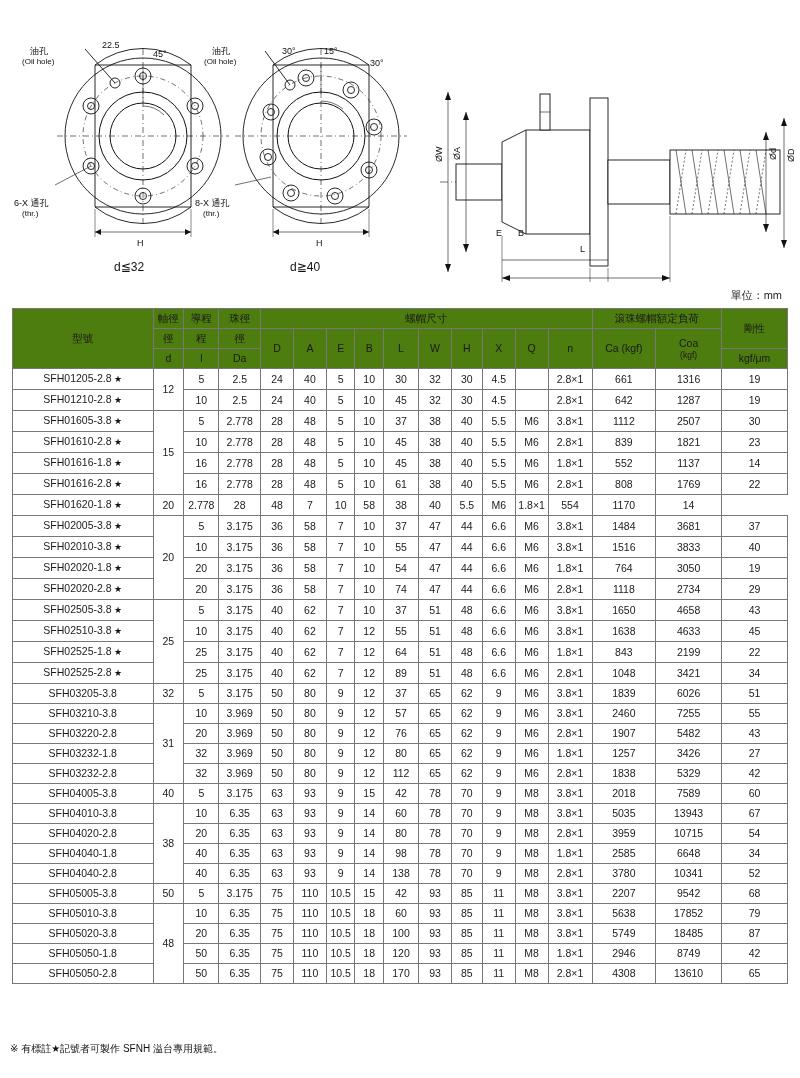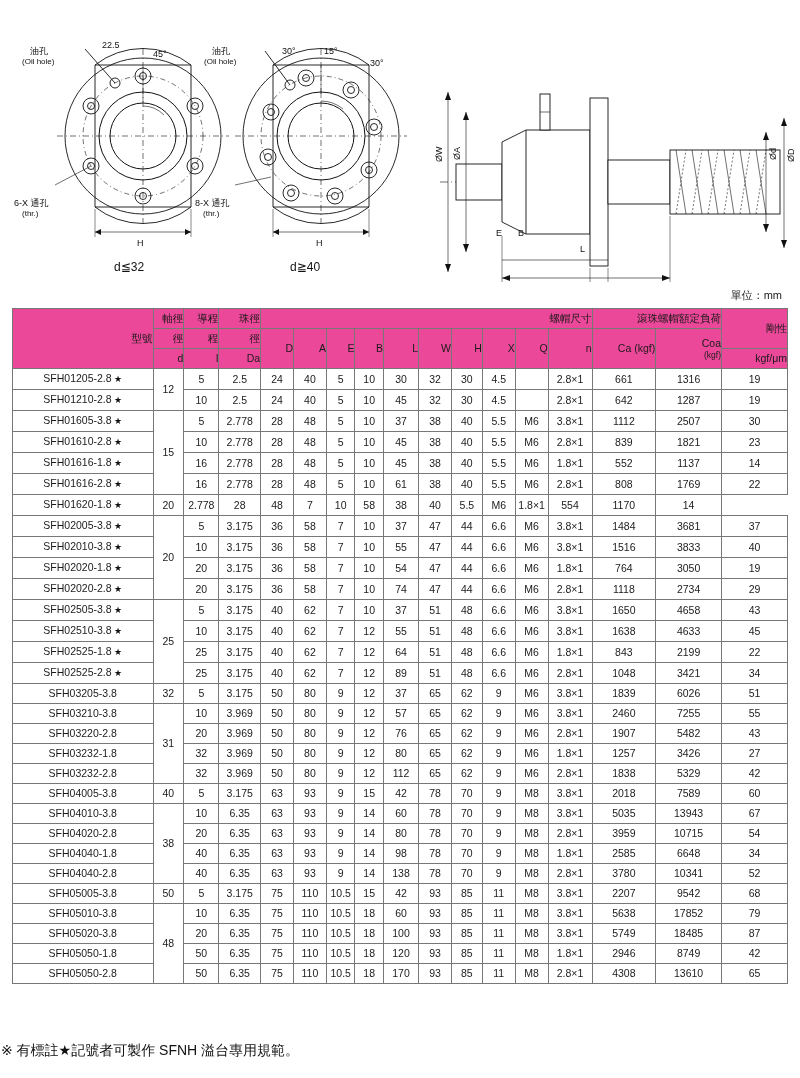--- a/index.html
+++ b/index.html
@@ -25,26 +25,26 @@
   
   table.spec{
     position:absolute;left:12px;top:308px;width:776px;
     border-collapse:collapse;font-size:10.5px;
   }
   table.spec th,table.spec td{
     border:1px solid #777;text-align:center;padding:0;
     height:19px;line-height:19px;background:#fff;
   }
   table.spec thead th{background:#f6dede;font-weight:normal;font-size:10.5px;}
-  table.spec thead th.hd{background:#ec4899;text-align:right;}
+  table.spec thead th.hd{background:#4d7c0f;}
   td.model{text-align:left;padding-left:4px;white-space:nowrap;font-size:10.5px;}
   td.shade{background:#efefef;}
   .star{color:#111;font-size:9px;}
   .sub{font-size:8.5px;}
-  .note{position:absolute;left:1px;top:1042px;font-size:14px;color:#111;}
+  .note{position:absolute;left:10px;top:1042px;font-size:10px;color:#111;}
   .hdr-tall{line-height:1.05;}
   .hdr-tall div{line-height:12px;}
 </style>
 </head>
 <body>
 
 <div class="page">
 
 
   <div class="draw">

